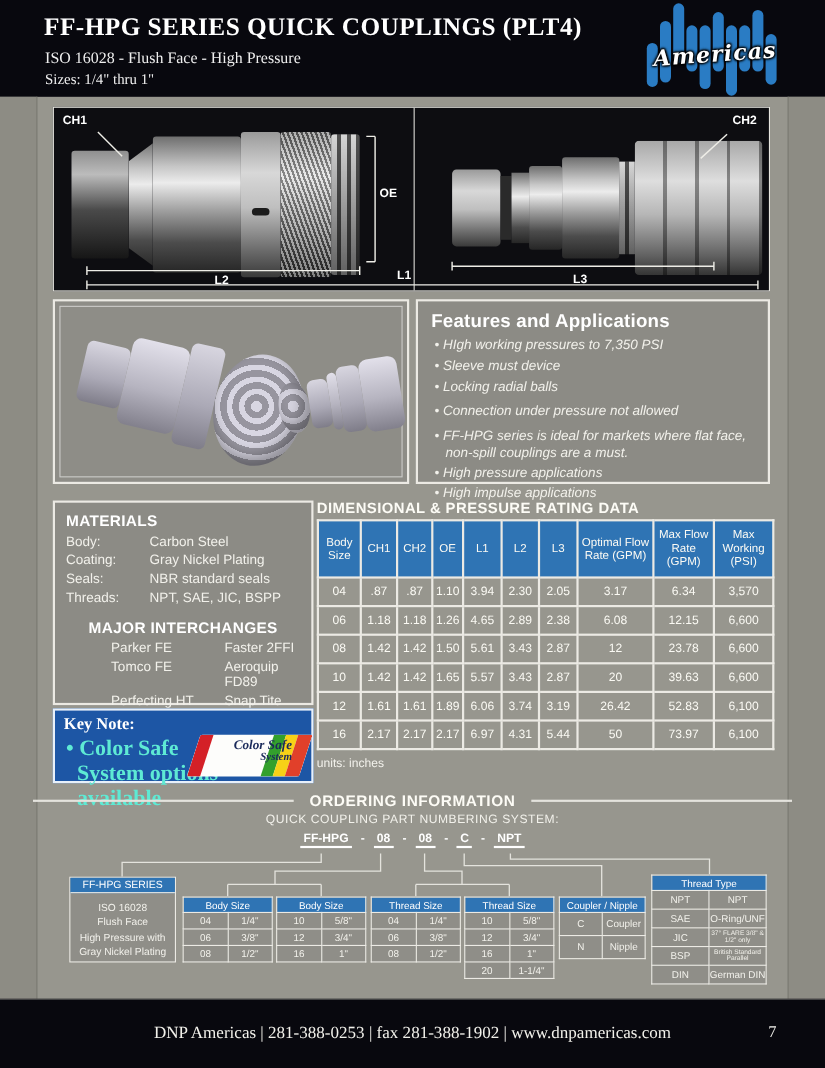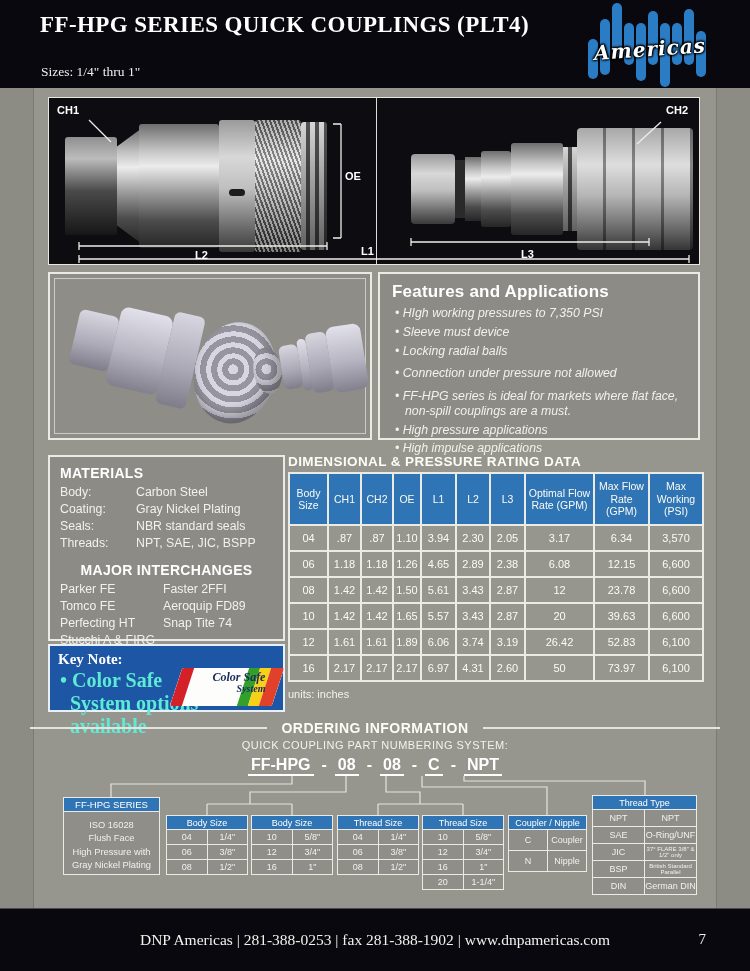--- a/index.html
+++ b/index.html
@@ -55,21 +55,21 @@
   .features li::before { content:"• "; }
   .features li:nth-child(4),.features li:nth-child(5) { margin-top:8px; }
 
   
   .materials { left:48px; top:455px; width:237px; height:186px; background:#8c8b85; border:2px solid #eceae4; padding:8px 10px; }
   .materials h3 { font-size:14px; font-weight:bold; color:#fff; margin-bottom:4px; letter-spacing:.3px; }
   .kv-row { display:flex; font-size:12.3px; margin:3px 0; color:#f2f1eb; }
   .kv-label { width:76px; flex:none; }
   .mi-title { margin-top:12px !important;text-align:center; }
   .pair-row { display:flex; font-size:12.3px; margin:3px 0; color:#f2f1eb; }
-  .pair-a { width:103px; flex:none; }
+  .pair-a { width:103px; flex:none;margin-left:41px; }
 
   
   .keynote { left:48px; top:644px; width:237px; height:68px; background:#1d56a5; border:2px solid #e8f0fa; padding:5px 8px; font-family:"Liberation Serif",serif; }
   .kn-title { font-size:15px; font-weight:bold; color:#fff; }
   .kn-bullet { font-size:20px; font-weight:bold; color:#5eead4; width:165px; line-height:1.15; padding-left:12px; text-indent:-10px; margin-top:1px; }
   .cs-logo { position:absolute; right:5px; bottom:4px; width:102px; height:38px; background:#fdfdfb; transform:skewX(-18deg); overflow:hidden; border-radius:2px; }
   .cs-stripe { position:absolute; top:0; height:100%; }
   .cs-text { position:absolute; right:14px; top:3px; transform:skewX(18deg); text-align:right; color:#1a2a5a; font-style:italic; font-weight:bold; line-height:1.05; }
   .cs-l1 { font-size:12px; } .cs-l2 { font-size:10px; }
 
@@ -81,21 +81,21 @@
   table.dim th { background:#2f74b4; font-weight:normal; font-size:10.5px; line-height:1.18; height:52px; padding:1px 2px; }
   table.dim td { font-size:11px; height:26px; }
   .units { left:288px; top:688px; width:414px; text-align:left; font-size:11px; color:#f2f1eb; }
 
   
   .ordering { left:0; top:712px; width:750px; height:196px; }
   .ord-titlerow { position:absolute; left:0; top:8px; width:750px; display:flex; align-items:center; padding:0 30px; }
   .ord-titlerow .rule { flex:1; height:2px; background:#e4e3dd; }
   .ord-title { font-size:14px; font-weight:bold; letter-spacing:.5px; color:#fdfcf6; padding:0 14px; }
   .ord-sub { position:absolute; left:0; top:27px; width:750px; text-align:center; font-size:11px; letter-spacing:.5px; color:#f2f1eb; }
-  .partnum { position:absolute; left:50%; top:44px; transform:translateX(-50%); white-space:nowrap; font-size:16px; font-weight:bold; color:#fff; }
+  .partnum { position:absolute; left:50%; top:44px; transform:translateX(-50%); white-space:nowrap; font-size:11px; font-weight:bold; color:#fff; }
   .partnum .seg { border-bottom:2px solid #fff; padding:0 3px 1px 3px; }
   .partnum .dash { margin:0 8px; }
   .ord-svg { position:absolute; left:0; top:0; pointer-events:none; }
 
   .series-box { position:absolute; left:63px; top:85px; width:97px; height:78px; border:1px solid #eceae4; background:#8f8e88; }
   .series-hdr { height:14px; background:#2f74b4; border-bottom:1px solid #eceae4; text-align:center; font-size:9.5px; color:#fff; line-height:14px; }
   .series-body { padding-top:7px; text-align:center; font-size:9.3px; line-height:1.45; color:#f2f1eb; }
 
   table.ord { position:absolute; border-collapse:collapse; table-layout:fixed; background:#8f8e88; }
   table.ord th { background:#2f74b4; color:#fff; font-weight:normal; font-size:9px; height:14px; border:1px solid #eceae4; }
@@ -116,20 +116,21 @@
   
   .ftr { left:0; top:908px; width:750px; height:63px; background:#08080e; border-top:1px solid #4a4a4a; }
   .ftr-text { position:absolute; left:0; top:22px; width:750px; text-align:center; font-family:"Liberation Serif",serif; font-size:15.5px; color:#f2f1eb; }
   .ftr-page { position:absolute; right:44px; top:22px; font-family:"Liberation Serif",serif; font-size:15px; color:#f2f1eb; }
 </style>
 </head>
 <body>
 
 <div class="abs hdr">
   <div class="abs hdr-title">FF-HPG SERIES QUICK COUPLINGS (PLT4)</div>
+  <div class="abs hdr-sub1">ISO 16028 - Flush Face - High Pressure</div>
   <div class="abs hdr-sub2">Sizes: 1/4" thru 1"</div>
   <div class="abs logo">
     <div class="bar" style="left:0;top:36px;height:40px"></div>
     <div class="bar" style="left:12px;top:16px;height:56px"></div>
     <div class="bar" style="left:24px;top:0;height:54px"></div>
     <div class="bar" style="left:36px;top:20px;height:42px"></div>
     <div class="bar" style="left:48px;top:20px;height:58px"></div>
     <div class="bar" style="left:60px;top:8px;height:54px"></div>
     <div class="bar" style="left:72px;top:20px;height:64px"></div>
     <div class="bar" style="left:84px;top:20px;height:42px"></div>
@@ -357,21 +358,21 @@
           <td>52.83</td>
           <td>6,100</td>
         </tr>
         <tr>
           <td>16</td>
           <td>2.17</td>
           <td>2.17</td>
           <td>2.17</td>
           <td>6.97</td>
           <td>4.31</td>
-          <td>2.60</td>
+          <td>5.44</td>
           <td>50</td>
           <td>73.97</td>
           <td>6,100</td>
         </tr>
       </tbody>
   </table>
 </div>
 <div class="abs units">units: inches</div>
 
 <div class="abs ordering">

